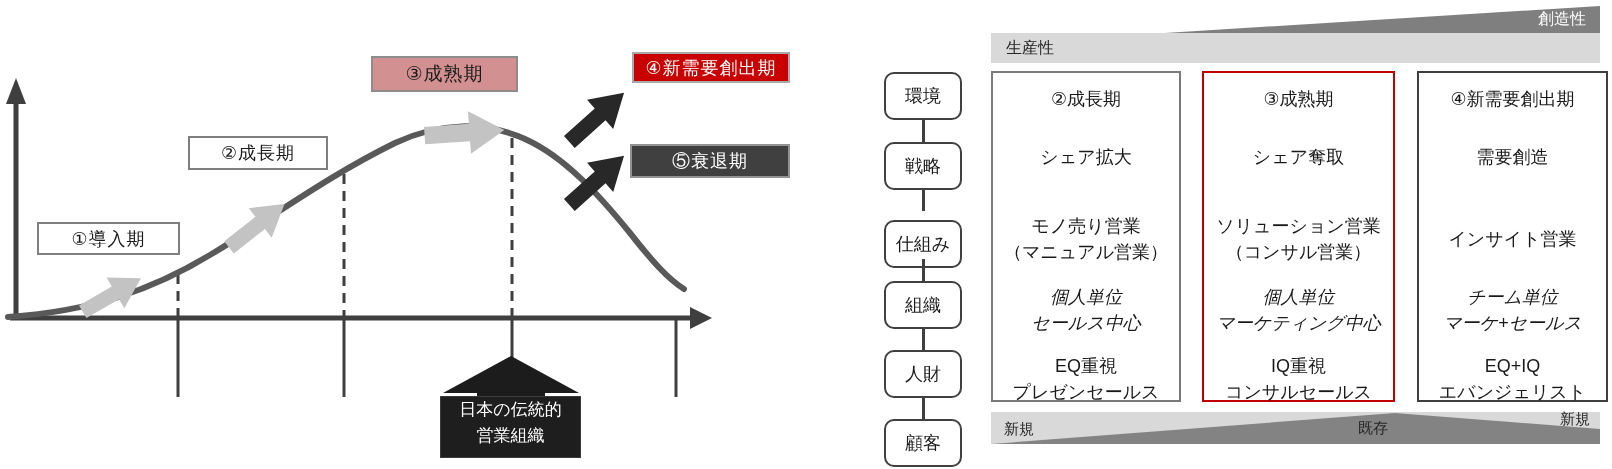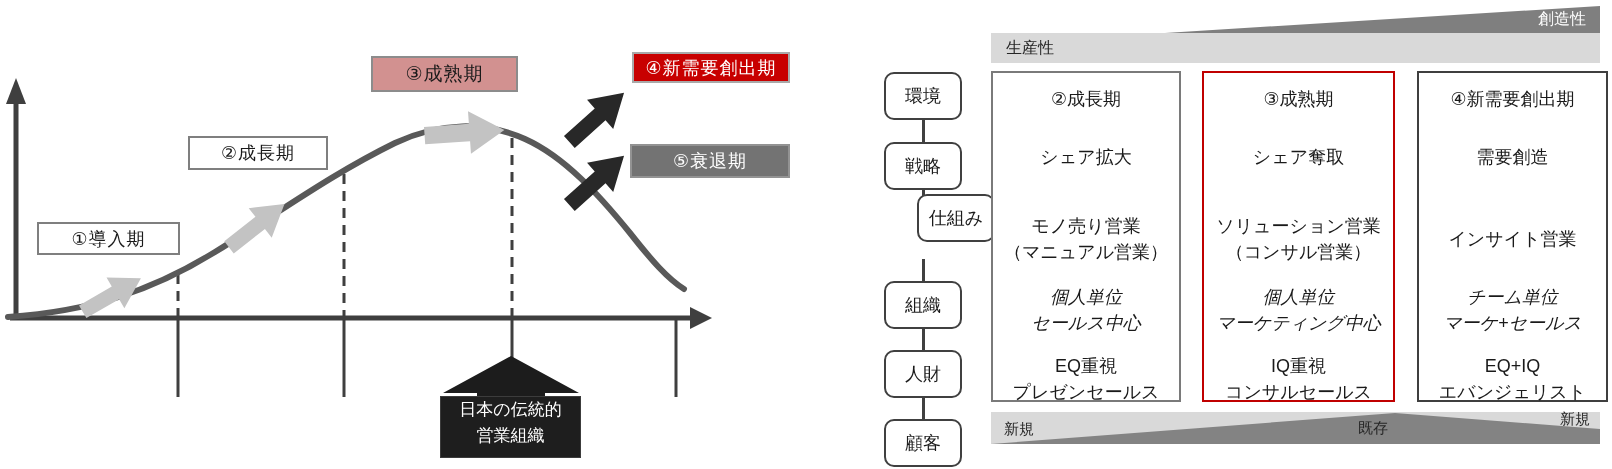--- a/index.html
+++ b/index.html
@@ -7,21 +7,21 @@
     position:relative;width:1612px;height:469px;background:#ffffff;overflow:hidden;
     font-family:"Liberation Sans","DejaVu Sans",sans-serif;color:#1a1a1a;
   }
   .abs{position:absolute;box-sizing:border-box;}
 
   
   .stage-label{position:absolute;box-sizing:border-box;display:flex;align-items:center;justify-content:center;
     background:#ffffff;border:2px solid #7f7f7f;font-size:18px;letter-spacing:1px;}
   .stage-maturity{background:#d29190;border-color:#8c8c8c;font-size:19px;}
   .stage-newdemand{background:#c80000;color:#ffffff;border-color:#a9a9a9;}
-  .stage-decline{background:#737373;color:#ffffff;border-color:#939393;}
+  .stage-decline{background:#404040;color:#ffffff;border-color:#939393;font-family:Liberation Mono, monospace;}
   .annotation-box{position:absolute;box-sizing:border-box;background:#1e1e1e;border:1px solid #3c3c3c;color:#ffffff;
     display:flex;flex-direction:column;align-items:center;justify-content:flex-start;font-size:17px;line-height:1.5;text-align:center;}
 
   
   .topbar{position:absolute;box-sizing:border-box;background:#d9d9d9;font-size:16px;color:#262626;
     display:flex;align-items:center;}
   .axis-word{position:absolute;font-size:16px;}
   .row-label{position:absolute;box-sizing:border-box;width:78px;height:48px;background:#ffffff;
     border:2.5px solid #404040;border-radius:10px;display:flex;align-items:center;justify-content:center;font-size:18px;}
   .connector{position:absolute;width:2.5px;background:#404040;left:922px;}
@@ -108,21 +108,21 @@
     </div>
 
     <div class="row-label" style="left:78px;top:72px;">
       <span>環境</span>
     </div>
     <div class="connector" style="left:116px;top:120px;height:22px;"></div>
     <div class="row-label" style="left:78px;top:142px;">
       <span>戦略</span>
     </div>
     <div class="connector" style="left:116px;top:190px;height:21px;"></div>
-    <div class="row-label" style="left:78px;top:194px;margin-left:33px;">
+    <div class="row-label" style="left:78px;top:220px;">
       <span>仕組み</span>
     </div>
     <div class="connector" style="left:116px;top:259px;height:22px;"></div>
     <div class="row-label" style="left:78px;top:281px;">
       <span>組織</span>
     </div>
     <div class="connector" style="left:116px;top:329px;height:21px;"></div>
     <div class="row-label" style="left:78px;top:350px;">
       <span>人財</span>
     </div>

